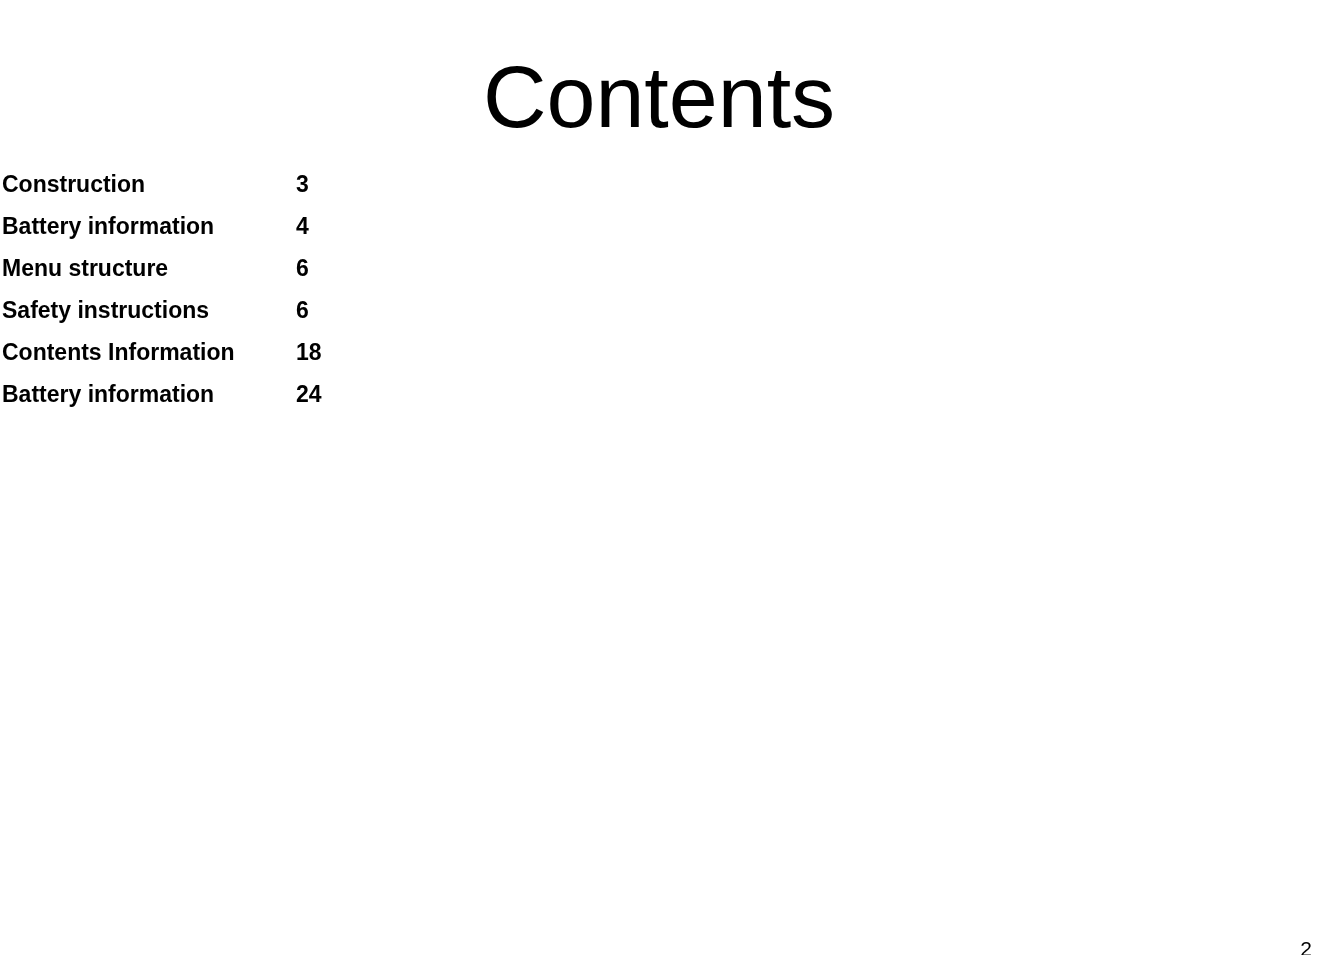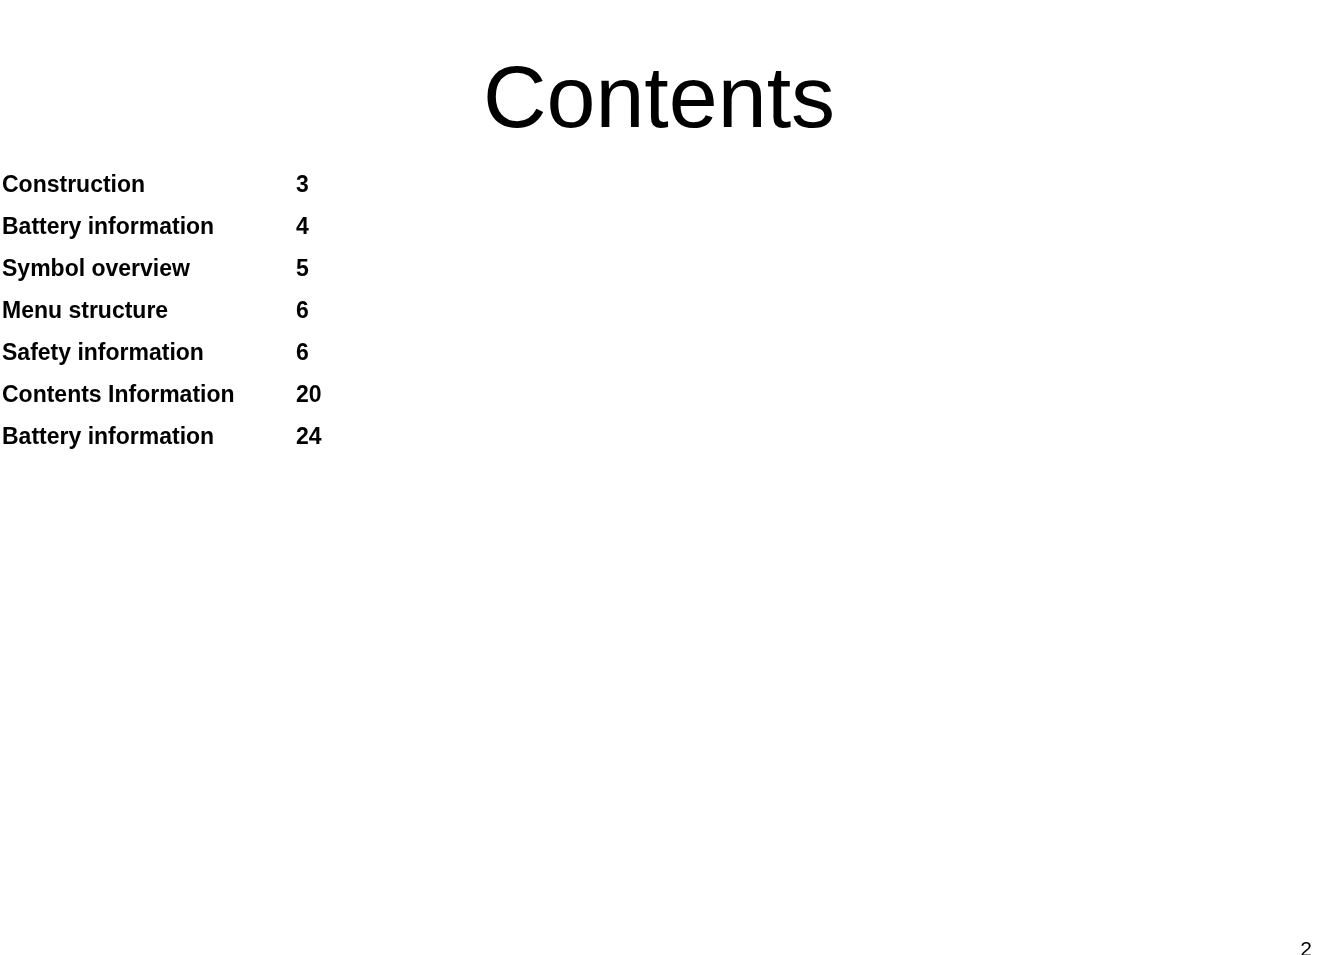--- a/index.html
+++ b/index.html
@@ -93,38 +93,34 @@
     <div class="toc-entry">
       <span class="toc-label">Construction</span>
       <span class="toc-page">3</span>
     </div>
 
     <div class="toc-entry">
       <span class="toc-label">Battery information</span>
       <span class="toc-page">4</span>
     </div>
 
-    <div class="toc-entry">
-      <span class="toc-label">Symbol overview</span>
-      <span class="toc-page">5</span>
-    </div>
 
     <div class="toc-entry">
       <span class="toc-label">Menu structure</span>
       <span class="toc-page">6</span>
     </div>
 
     <div class="toc-entry">
-      <span class="toc-label">Safety information</span>
+      <span class="toc-label">Safety instructions</span>
       <span class="toc-page">6</span>
     </div>
 
     <div class="toc-entry">
       <span class="toc-label">Contents Information</span>
-      <span class="toc-page">20</span>
+      <span class="toc-page">18</span>
     </div>
 
     <div class="toc-entry">
       <span class="toc-label">Battery information</span>
       <span class="toc-page">24</span>
     </div>
 
 
   </div>
 

